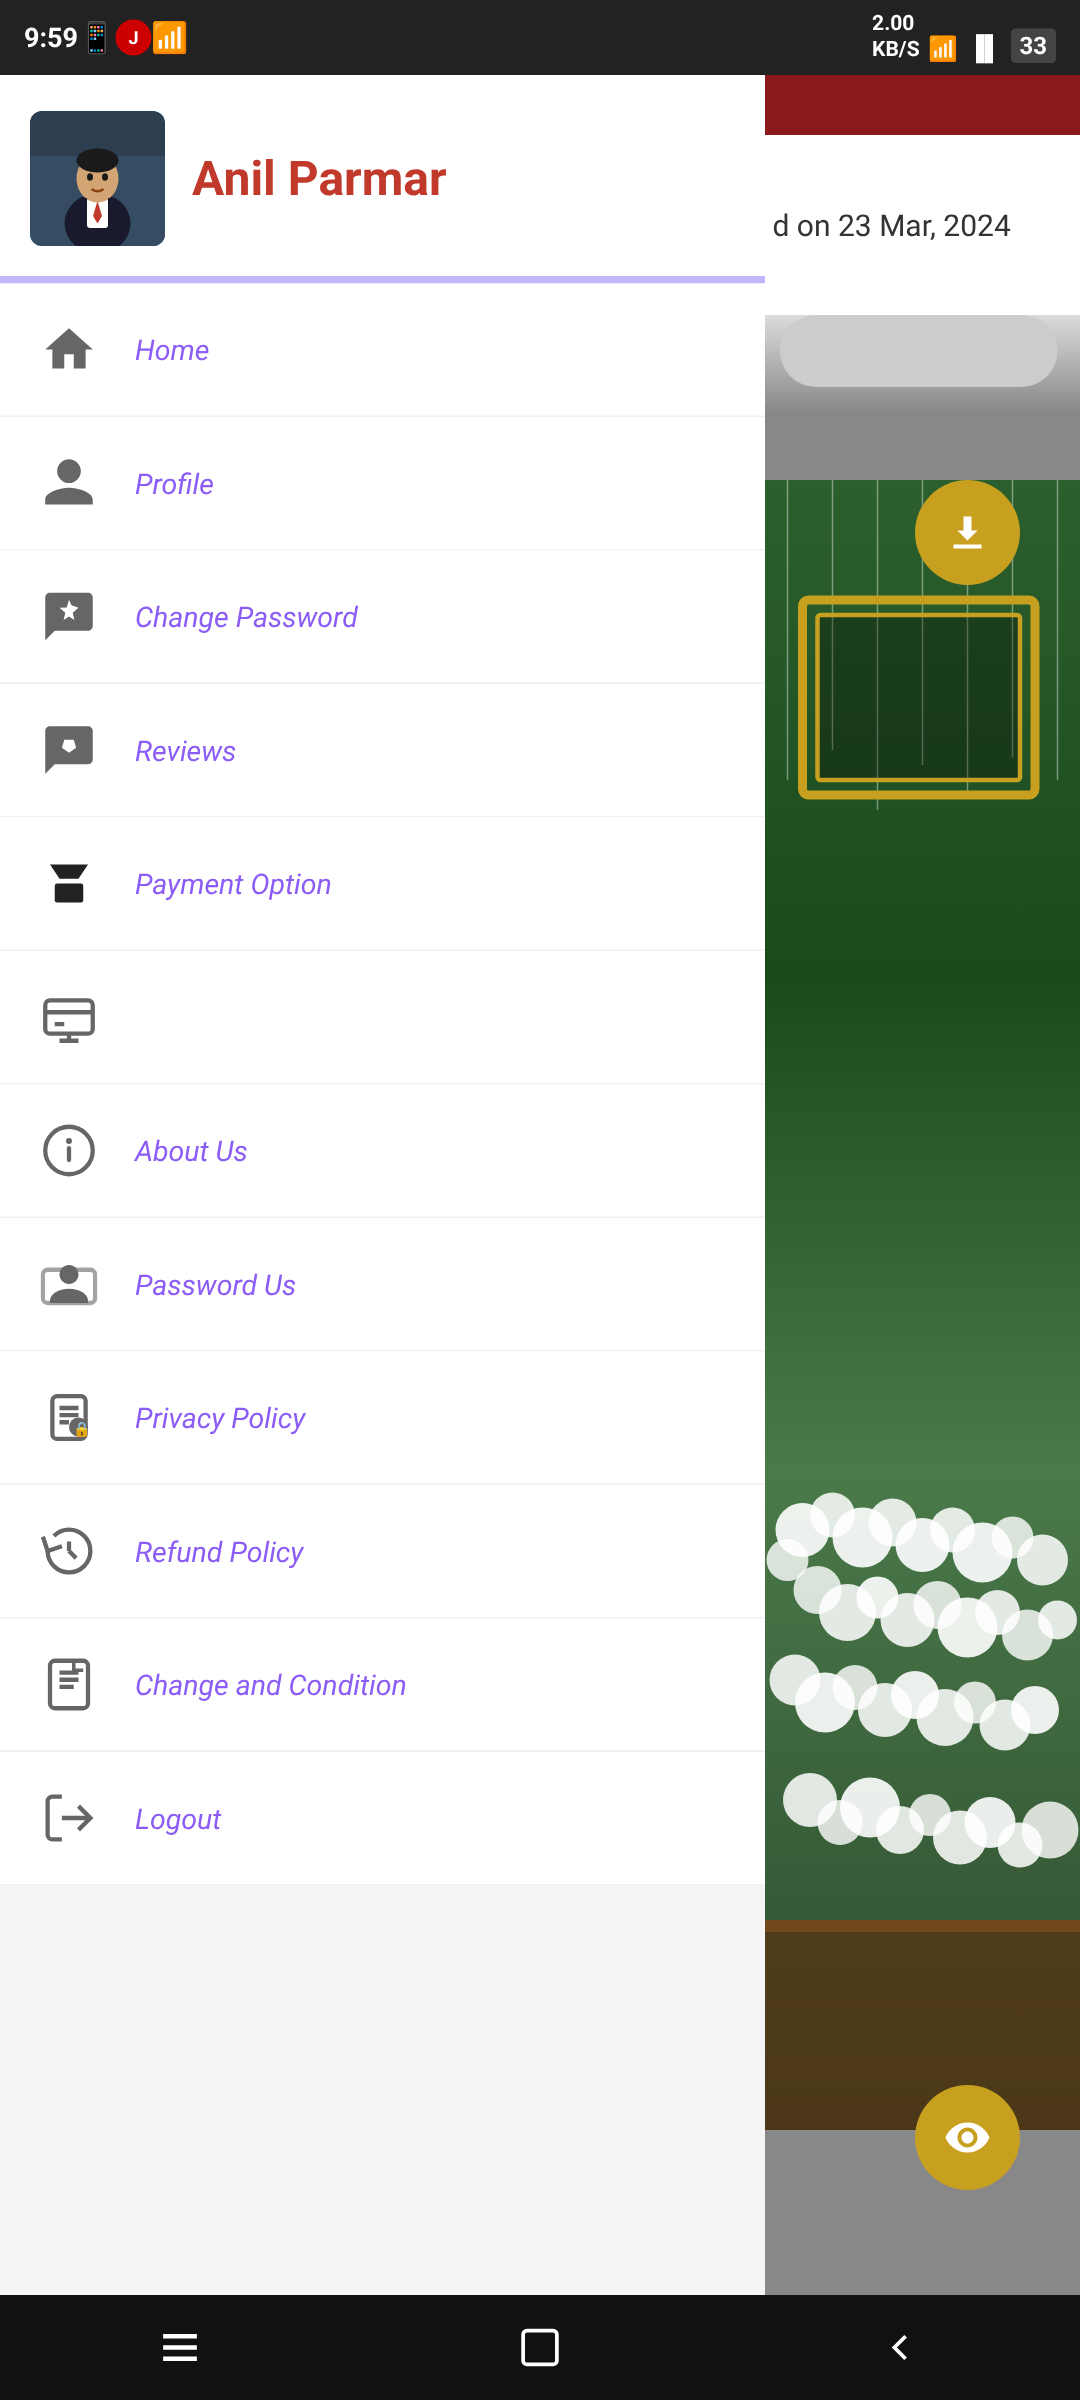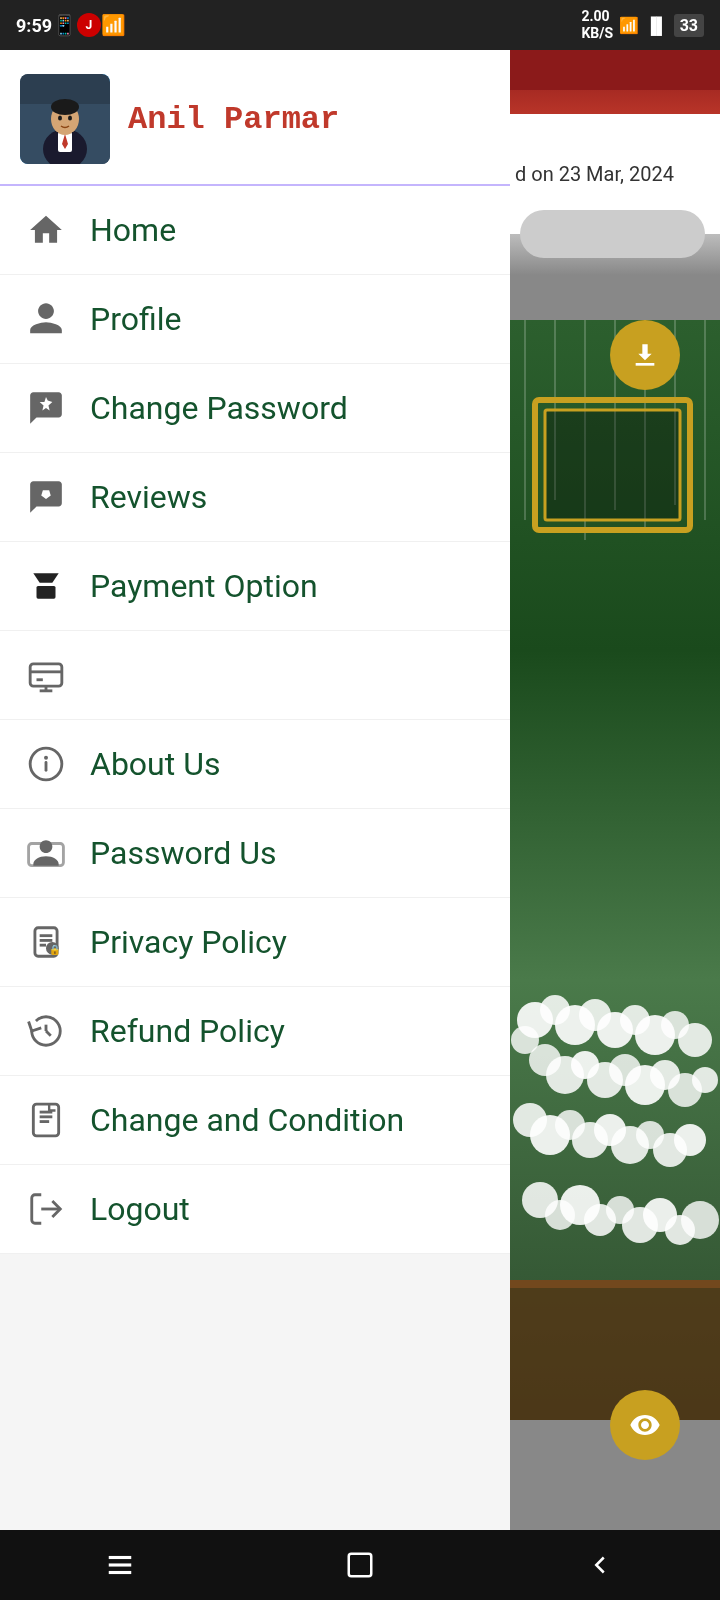--- a/index.html
+++ b/index.html
@@ -20,21 +20,21 @@
       background: #222;
       display: flex;
       align-items: center;
       justify-content: space-between;
       padding: 0 16px;
       color: #fff;
       font-size: 18px;
       font-weight: bold;
     }
     .status-left { display: flex; align-items: center; gap: 0; }
-    .status-right { display: flex; align-items: center; gap: 6px; font-size: 16px; margin-left: 16px; }
+    .status-right { display: flex; align-items: flex-end; gap: 6px; font-size: 16px; margin-left: 16px; }
 
     
     .app-bg {
       position: absolute;
       top: 50px;
       left: 0;
       width: 720px;
       height: 1550px;
       background: #c0392b;
       z-index: 0;
@@ -106,22 +106,21 @@
       flex-direction: column;
     }
 
     
     .drawer-header {
       background: #fff;
       padding: 24px 20px 20px 20px;
       display: flex;
       align-items: center;
       gap: 18px;
-      border-bottom: 2px solid #c4b5fd;
-      font-family: Liberation Mono, monospace;
+      border-bottom: 5px solid #c4b5fd;
     }
     .avatar-img {
       width: 90px;
       height: 90px;
       border-radius: 8px;
       background: linear-gradient(135deg, #2c3e50 0%, #3498db 40%, #2c3e50 100%);
       overflow: hidden;
       flex-shrink: 0;
       display: flex;
       align-items: flex-end;
@@ -155,23 +154,24 @@
       display: flex;
       align-items: center;
       justify-content: center;
       flex-shrink: 0;
     }
     .menu-icon svg {
       width: 38px;
       height: 38px;
     }
     .menu-label {
-      font-size: 32px;
-      color: #14532d;
+      font-size: 19px;
+      color: #8b5cf6;
       font-weight: 400;
+      font-style: italic;
     }
 
     
     .bottom-nav {
       position: absolute;
       bottom: 0;
       left: 0;
       width: 720px;
       height: 70px;
       background: #111;
@@ -194,21 +194,21 @@
       top: 0; left: 0;
       width: 100%; height: 100%;
     }
   </style>
 </head>
 <body>
 
 <div class="app-bg"></div>
 <div class="bg-right">
   <div style="position:absolute;top:0;left:0;width:100%;height:40px;background:#8b1a1a;"></div>
-  <div style="position:absolute;top:40px;left:0;width:100%;height:120px;background:#fff;display:flex;align-items:center;padding:10px;margin-top:24px;">
+  <div style="position:absolute;top:40px;left:0;width:100%;height:120px;background:#fff;display:flex;align-items:center;padding:10px;">
     <span style="font-size:20px;color:#333;">d on 23 Mar, 2024</span>
   </div>
   <div style="position:absolute;top:160px;left:15px;width:185px;height:48px;background:#ccc;border-radius:24px;"></div>
   <div class="flower-bg">
 
     <svg class="white-flowers" viewBox="0 0 215 1100" xmlns="http://www.w3.org/2000/svg">
 
       <line x1="20" y1="0" x2="20" y2="200" stroke="rgba(255,255,255,0.4)" stroke-width="1"></line>
       <line x1="50" y1="0" x2="50" y2="180" stroke="rgba(255,255,255,0.4)" stroke-width="1"></line>
       <line x1="80" y1="0" x2="80" y2="220" stroke="rgba(255,255,255,0.4)" stroke-width="1"></line>

